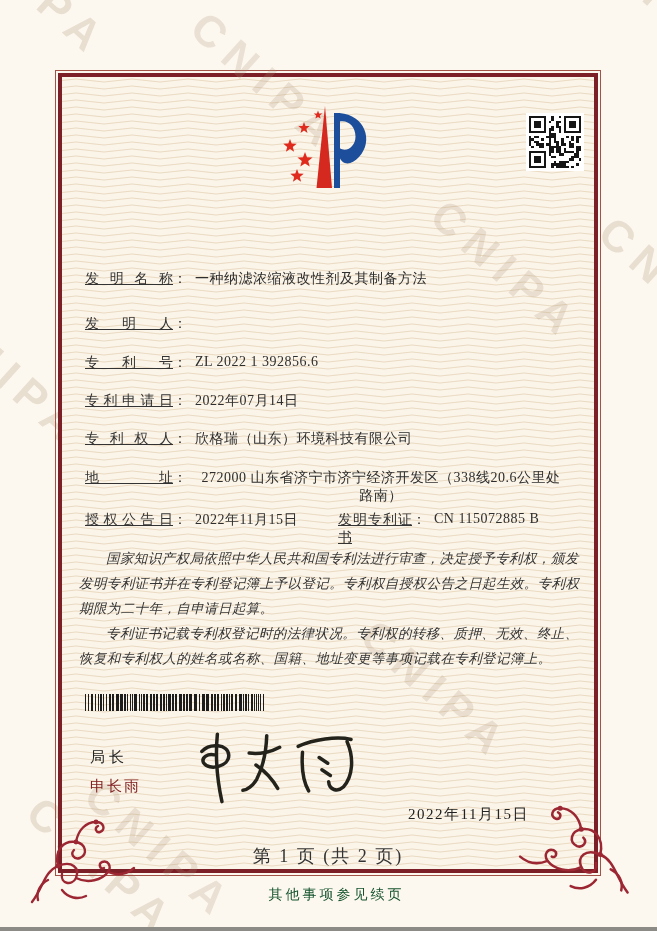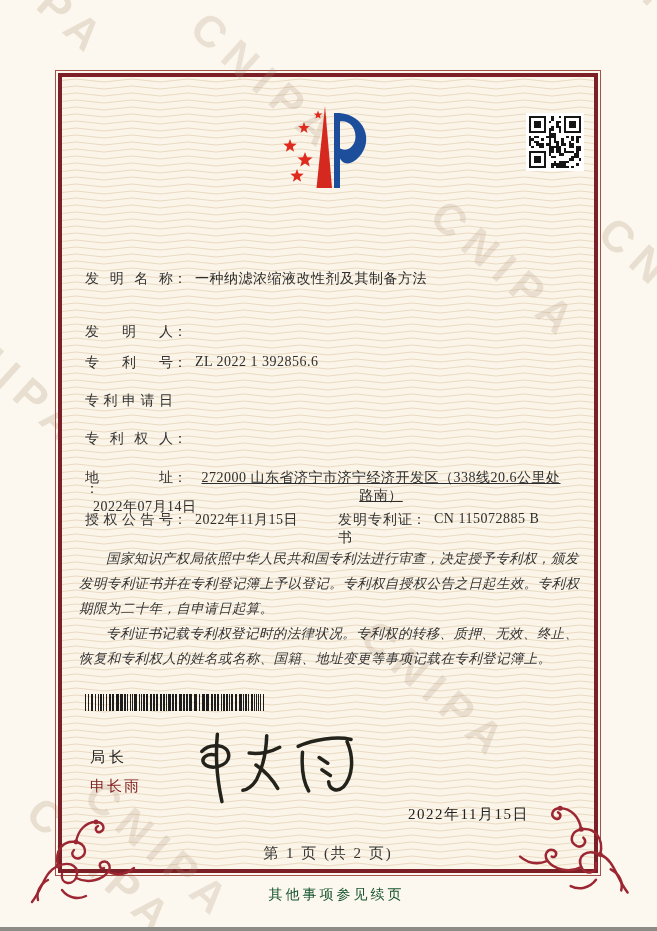--- a/index.html
+++ b/index.html
@@ -36,40 +36,40 @@
   
   .cert-no { position:absolute; left:23px; top:34px; font-size:14.5px; letter-spacing:3px; color:#3a3a3a; }
   .logo { position:absolute; left:206px; top:24px; width:122px; height:94px; }
   .qr { position:absolute; left:464px; top:36px; width:58px; height:58px; background:#fff; padding:3px; }
   .title {
     position:absolute; left:0; top:118px; width:100%; text-align:center;
     font-size:33px; font-weight:700; letter-spacing:16px; text-indent:16px; color:#1c1c1c;
   }
   
   .frow { position:absolute; left:23px; width:492px; font-size:14px; color:#2e2e2e; display:flex; align-items:flex-start; }
-  .flabel { display:inline-block; width:88px; text-align:justify; text-align-last:justify; flex:0 0 88px; color:#333; }
+  .flabel { display:inline-block; width:88px; text-align:justify; text-align-last:justify; flex:0 0 88px; color:#333;text-decoration:underline; }
   .fcolon { flex:0 0 auto; }
   .fvalue { margin-left:8px; letter-spacing:0.5px;text-align:center; }
   .pair2 { position:absolute; left:253px; top:0; display:flex; }
   .pair2 .flabel { width:74px; flex:0 0 74px; }
   
   .body-text {
     position:absolute; left:17px; top:470px; width:502px;
     font-size:13.5px; line-height:1.85; font-style:italic; color:#343434;
     letter-spacing:0.4px;
   }
   .body-text p { text-indent:2em; }
   
   .barcode { position:absolute; left:23px; top:617px; width:182px; height:17px; display:flex; align-items:stretch; }
   .barcode div { background:#1d1d1d; }
   .director-title { position:absolute; left:28px; top:671px; font-size:15px; letter-spacing:4px; color:#222; }
   .director-name  { position:absolute; left:28px; top:700px; font-size:15px; letter-spacing:2px; color:#7f1d1d; }
   .sig { position:absolute; left:126px; top:648px; width:175px; height:82px; }
   .issue-date { position:absolute; left:346px; top:728px; font-size:15px; letter-spacing:1.5px; color:#222; }
-  .page-info { position:absolute; left:0; top:767px; width:100%; text-align:center; font-size:15px; letter-spacing:2px; color:#333; }
+  .page-info { position:absolute; left:0; top:767px; width:100%; text-align:center; font-size:18px; letter-spacing:2px; color:#333; }
   .footer-note { position:absolute; left:8px; top:886px; width:100%; text-align:center; font-size:14px; letter-spacing:3px; color:#14532d; z-index:3; }
   
   .orn { position:absolute; z-index:4; pointer-events:none; }
   .orn-left  { left:24px; top:806px; }
   .orn-right { left:518px; top:790px; transform:scaleX(-1); }
   .scan-edge { position:absolute; left:0; right:0; bottom:0; height:4px; background:#8d8b86; z-index:5; }
 </style>
 </head>
 <body>
 
@@ -251,45 +251,46 @@
               <rect x="2" y="16" width="3" height="3" fill="#151515"></rect>
             </svg>
         </div>
 
 
         <div class="frow" style="top:193px;">
           <span class="flabel">发明名称</span>
             <span class="fcolon">：</span>
           <span class="fvalue">一种纳滤浓缩液改性剂及其制备方法</span>
         </div>
-        <div class="frow" style="top:246px;">
+        <div class="frow" style="top:238px;">
           <span class="flabel">发明人</span>
             <span class="fcolon">：</span>
         </div>
         <div class="frow" style="top:277px;">
           <span class="flabel">专利号</span>
             <span class="fcolon">：</span>
           <span class="fvalue">ZL 2022 1 392856.6</span>
         </div>
-        <div class="frow" style="top:315px;flex-direction:column;">
+        <div class="frow" style="top:315px;">
           <span class="flabel">专利申请日</span>
             <span class="fcolon">：</span>
           <span class="fvalue">2022年07月14日</span>
         </div>
         <div class="frow" style="top:353px;">
           <span class="flabel">专利权人</span>
             <span class="fcolon">：</span>
+          <span class="fvalue">欣格瑞（山东）环境科技有限公司</span>
         </div>
         <div class="frow" style="top:392px;">
           <span class="flabel">地址</span>
             <span class="fcolon">：</span>
-          <span class="fvalue" style="width:372px;text-decoration:underline;">272000 山东省济宁市济宁经济开发区（338线20.6公里处路南）</span>
+          <span class="fvalue" style="width:372px;">272000 山东省济宁市济宁经济开发区（338线20.6公里处路南）</span>
         </div>
         <div class="frow" style="top:434px;">
-          <span class="flabel">授权公告号</span>
+          <span class="flabel">授权公告日</span>
             <span class="fcolon">：</span>
           <span class="fvalue">2022年11月15日</span>
           <span class="pair2">
             <span class="flabel">发明专利证书</span>
               <span class="fcolon">：</span>
             <span class="fvalue">CN 115072885 B</span>
           </span>
         </div>
 
         <div class="body-text">

